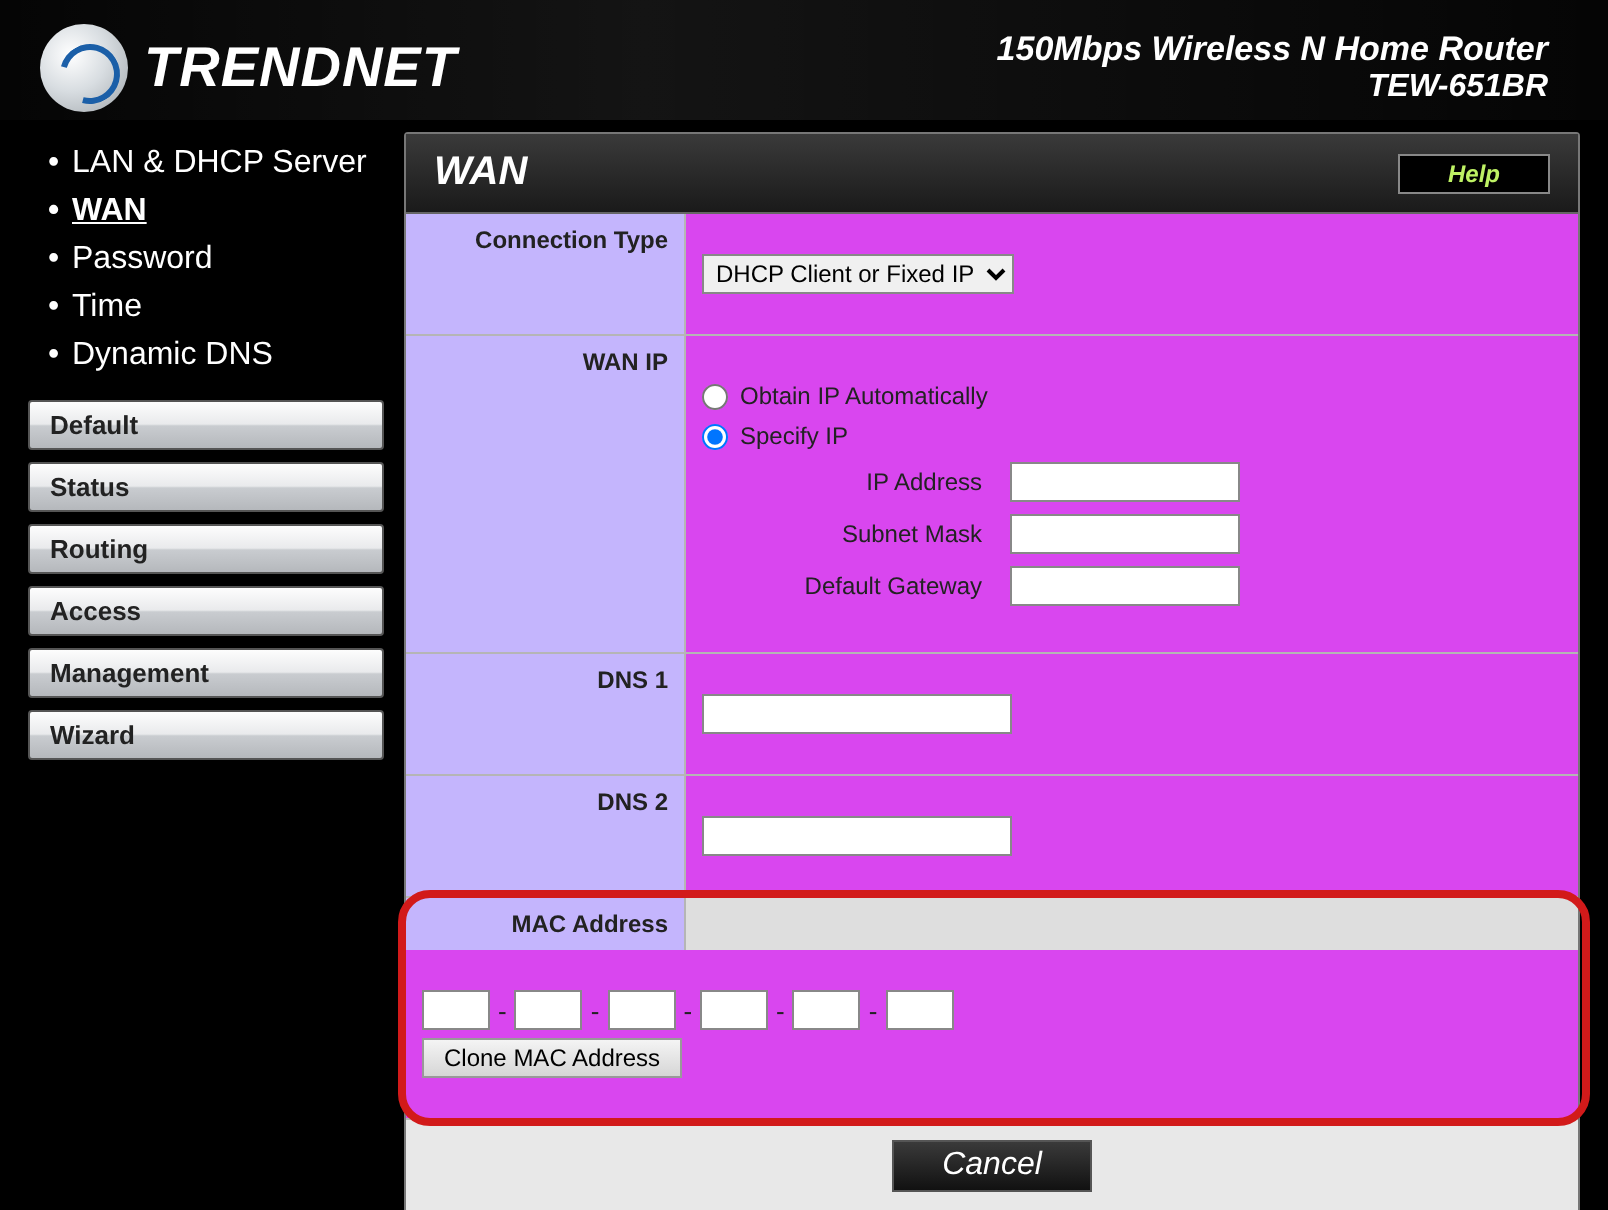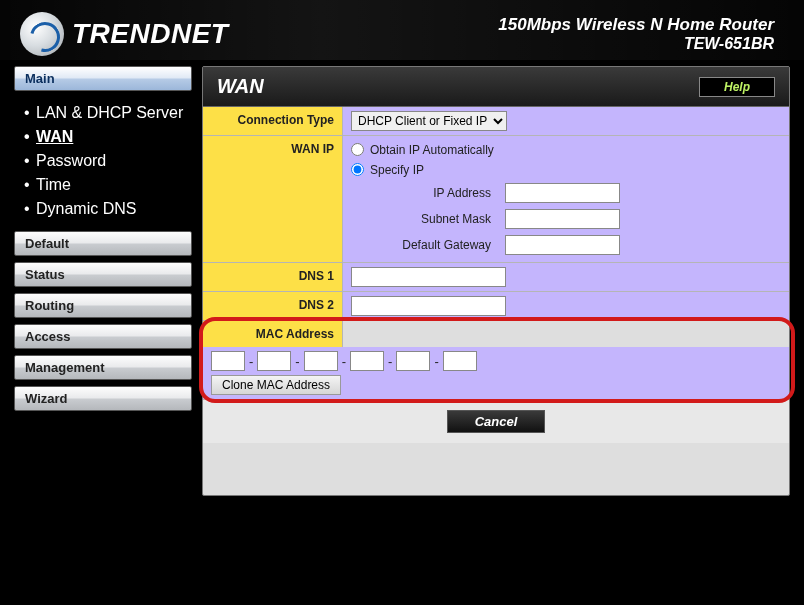--- a/index.html
+++ b/index.html
@@ -137,37 +137,37 @@
     font-size: 13px;
   }
   .form-row {
     display: flex;
     border-bottom: 1px solid #b5b5b5;
   }
   .form-label {
     width: 140px;
     text-align: right;
     padding: 6px 8px;
-    background: #fde047;
+    background: #c4b5fd;
     font-weight: bold;
     font-size: 12px;
     border-right: 1px solid #b5b5b5;
   }
   .form-value {
     flex: 1;
-    padding: 4px 8px;
-    background: #c4b5fd;
+    padding: 20px 8px;
+    background: #d946ef;
   }
   select {
     font-size: 12px;
     padding: 1px 2px;
     background: #f0f0f0;
     border: 1px solid #888;
   }
-  .radio-row { display:flex; align-items:flex-start; gap:6px; padding: 3px 0; font-size:12px;}
+  .radio-row { display:flex; align-items:flex-end; gap:6px; padding: 3px 0; font-size:12px;}
   .ip-row { display:flex; align-items:center; gap:14px; padding: 3px 0 3px 30px; font-size:12px;}
   .ip-row label { width: 110px; text-align:right; }
   input[type=text] {
     border: 1px solid #888;
     background: #fff;
     font-size: 12px;
     padding: 2px 4px;
   }
   .ip-input { width: 115px; }
   .dns-input { width: 155px; }
@@ -200,22 +200,22 @@
     justify-content:center;
     gap: 16px;
     padding: 10px 0;
     background: #e8e8e8;
   }
   .action-btn {
     background: linear-gradient(to bottom, #3a3a3a, #111);
     border: 1px solid #555;
     color: #fff;
     font-style: italic;
-    font-weight: bold;
-    font-size: 13px;
+    font-weight: normal;
+    font-size: 16px;
     padding: 3px 24px;
     cursor: pointer;
     min-width: 98px;
   }
    .glare {
     position:absolute;
     left:0; right:0; top:0; height:60px;
     background: linear-gradient(to right, rgba(255,255,255,0.02), rgba(255,255,255,0.08) 40%, rgba(255,255,255,0.02));
     pointer-events:none;
    }
@@ -231,21 +231,20 @@
       <div class="brand">TREND<span class="net">NET</span></div>
     </div>
     <div class="product">
       <div class="line1">150Mbps Wireless N Home Router</div>
       <div class="line2">TEW-651BR</div>
     </div>
   </div>
 
   <div class="main-row">
     <div class="sidebar">
-      <div class="nav-btn selected">Main</div>
       <ul class="sub-list">
         <li>LAN &amp; DHCP Server</li>
         <li class="active">WAN</li>
         <li>Password</li>
         <li>Time</li>
         <li>Dynamic DNS</li>
       </ul>
       <div class="nav-btn">Default</div>
       <div class="nav-btn">Status</div>
       <div class="nav-btn">Routing</div>

